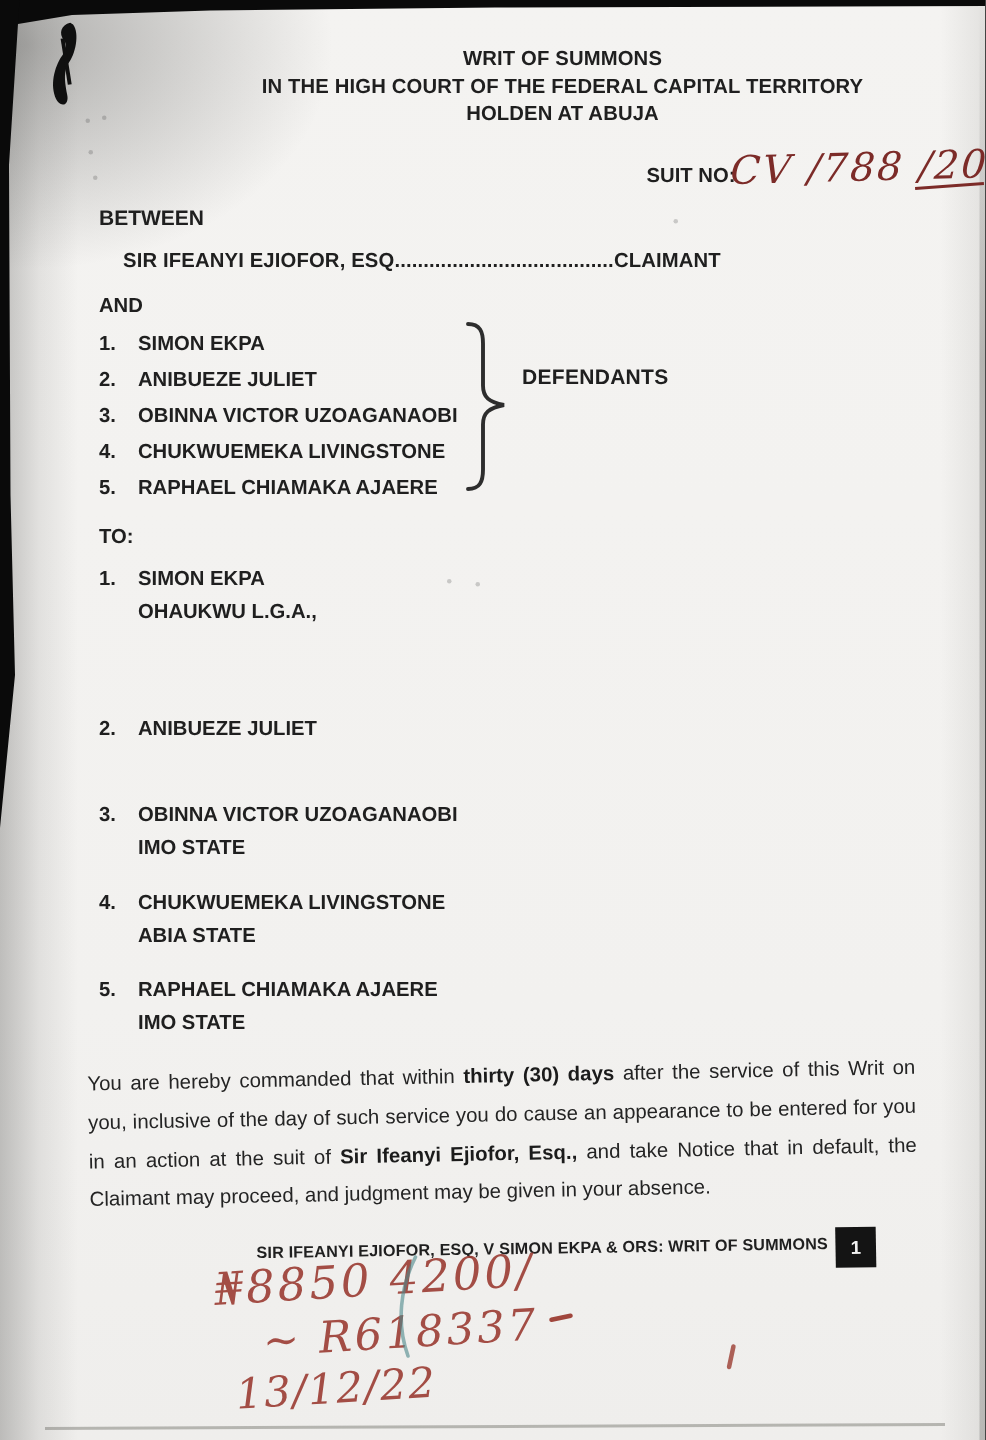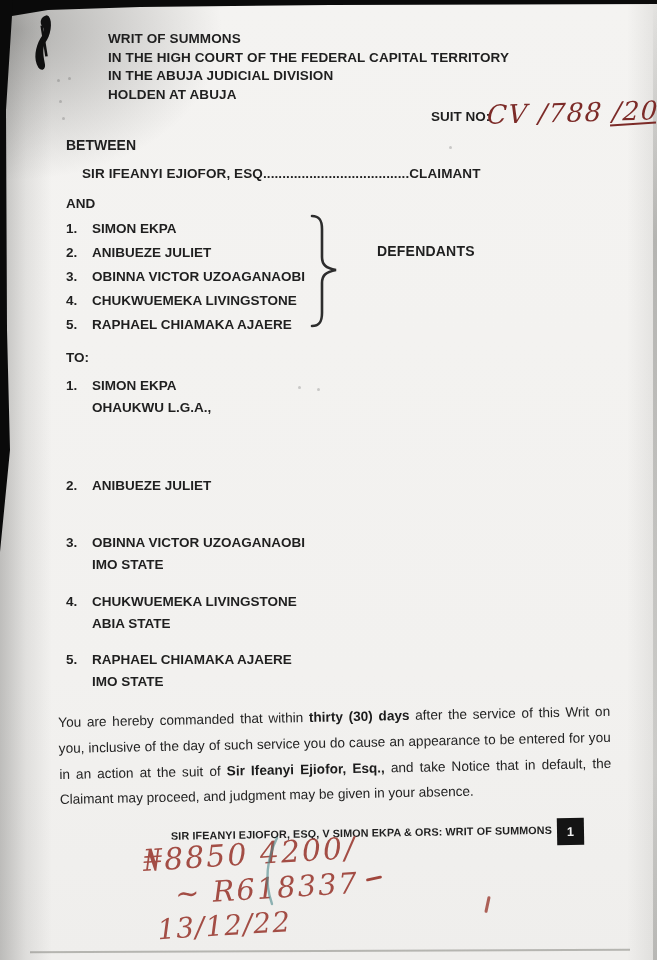--- a/index.html
+++ b/index.html
@@ -30,41 +30,41 @@
   }
   .fold-line{
     position:absolute;left:30px;top:950px;width:600px;height:2px;
     background:rgba(110,110,104,0.45);transform:rotate(-0.25deg);
   }
   .staple{position:absolute;left:30px;top:12px;}
   .speck{position:absolute;width:3px;height:3px;border-radius:50%;background:rgba(50,50,48,0.22);}
 
   .printed{color:#1f1f1f;font-weight:bold;}
   .header{
-    position:absolute;left:108px;top:30px;width:534px;text-align:left;
+    position:absolute;left:108px;top:30px;width:534px;text-align:center;
     font-size:13.5px;line-height:18.5px;letter-spacing:0.1px;
   }
   .suit-label{position:absolute;left:431px;top:109px;font-size:13.5px;}
   .suit-hand{
     position:absolute;left:487px;top:97px;white-space:nowrap;
     font-family:"DejaVu Serif",serif;font-style:italic;
     font-size:26px;color:#7c2b28;letter-spacing:1.5px;
     transform:rotate(-1.5deg) skewX(-5deg);
   }
   .suit-tail{position:absolute;left:610px;top:123px;width:46px;height:2px;background:#7c2b28;transform:rotate(-4deg);}
 
   .between{position:absolute;left:66px;top:137px;font-size:14px;}
   .claimant{position:absolute;left:66px;top:166px;font-size:13.5px;letter-spacing:0.1px;margin-left:16px;}
   .and{position:absolute;left:66px;top:196px;font-size:13.5px;}
 
   .def-list{position:absolute;left:66px;top:221px;font-size:13.5px;}
   .def-row{display:flex;height:24px;align-items:flex-start;}
   .def-num{width:26px;}
   .brace{position:absolute;left:300px;top:212px;}
-  .def-label{position:absolute;left:348px;top:243px;font-size:14px;letter-spacing:0.2px;margin-left:29px;}
+  .def-label{position:absolute;left:348px;top:243px;font-size:14px;letter-spacing:0.2px;}
 
   .to-label{position:absolute;left:66px;top:350px;font-size:13.5px;}
   .addr{position:absolute;left:66px;display:flex;font-size:13.5px;line-height:22px;}
   .addr .def-num{width:26px;}
   .addr1{top:375px;} .addr2{top:475px;} .addr3{top:532px;} .addr4{top:591px;} .addr5{top:649px;}
 
   .body-par{
     position:absolute;left:58px;top:710px;width:552px;
     font-size:13.6px;line-height:25.8px;color:#242424;text-align:justify;
     transform:rotate(-1.15deg);transform-origin:0 0;
@@ -113,21 +113,20 @@
   <div class="speck" style="left:68px;top:77px;"></div>
   <div class="speck" style="left:59px;top:100px;"></div>
   <div class="speck" style="left:62px;top:117px;"></div>
   <div class="speck" style="left:298px;top:386px;"></div>
   <div class="speck" style="left:317px;top:388px;"></div>
   <div class="speck" style="left:449px;top:146px;"></div>
 
   <div class="header printed">
     <div>WRIT OF SUMMONS</div>
     <div>IN THE HIGH COURT OF THE FEDERAL CAPITAL TERRITORY</div>
-    <div>IN THE ABUJA JUDICIAL DIVISION</div>
     <div>HOLDEN AT ABUJA</div>
   </div>
 
   <div class="suit-label printed">SUIT NO:</div>
   <div class="suit-hand">CV /788 /2022</div>
   <div class="suit-tail"></div>
 
   <div class="between printed">BETWEEN</div>
   <div class="claimant printed">SIR IFEANYI EJIOFOR, ESQ......................................CLAIMANT</div>
   <div class="and printed">AND</div>

